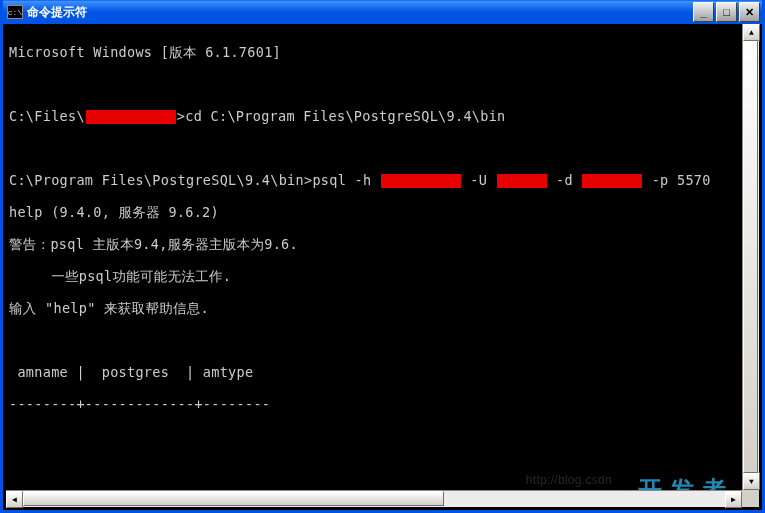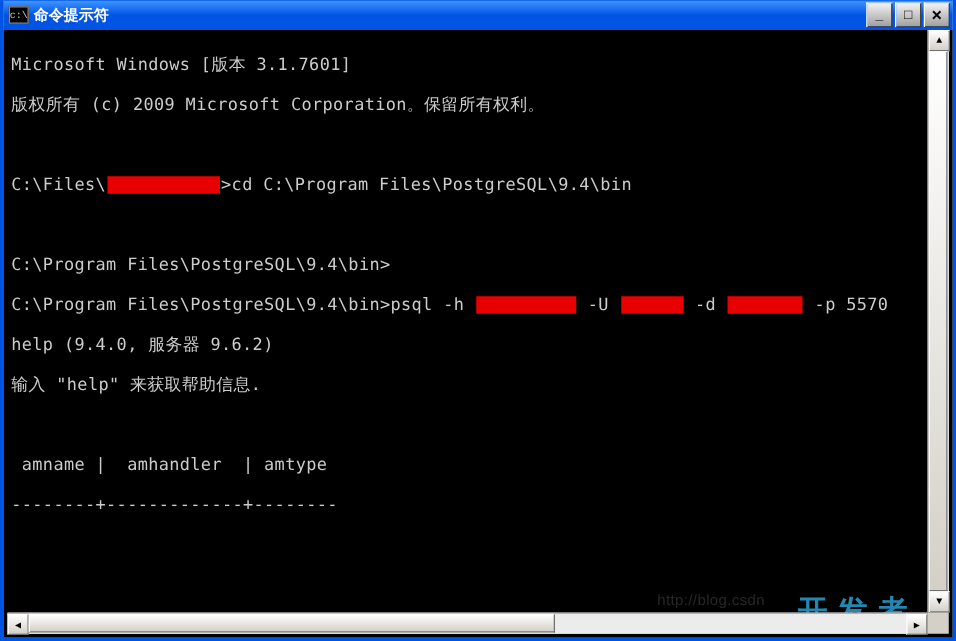--- a/index.html
+++ b/index.html
@@ -190,31 +190,31 @@
     <div class="title-icon">c:\</div>
     <div class="title-text">命令提示符</div>
     <div class="window-controls">
       <div class="ctrl-btn">_</div>
       <div class="ctrl-btn">□</div>
       <div class="ctrl-btn close">✕</div>
     </div>
   </div>
 
   <div class="terminal">
-<span class="line">Microsoft Windows [版本 3.1.7601]</span>
-<span class="line">版权所有 (c) 2009 Microsoft Corporation。保留所有权利。</span>
+<span class="line">Microsoft Windows [版本 6.1.7601]</span>
 <span class="line"> </span>
 <span class="line"><span>C:\Files\</span><span class="redacted red-80"></span><span>&gt;cd C:\Program Files\PostgreSQL\9.4\bin</span></span>
 <span class="line"> </span>
-<span class="line">C:\Program Files\PostgreSQL\9.4\bin&gt;</span>
 <span class="line"><span>C:\Program Files\PostgreSQL\9.4\bin&gt;psql -h </span><span class="redacted red-70"></span><span> -U </span><span class="redacted red-45"></span><span> -d </span><span class="redacted red-55"></span><span> -p 5570</span></span>
 <span class="line">help (9.4.0, 服务器 9.6.2)</span>
+<span class="line">警告：psql 主版本9.4,服务器主版本为9.6.</span>
+<span class="line">     一些psql功能可能无法工作.</span>
 <span class="line">输入 "help" 来获取帮助信息.</span>
 <span class="line"> </span>
-<span class="line"> amname |  amhandler  | amtype</span>
+<span class="line"> amname |  postgres  | amtype</span>
 <span class="line">--------+-------------+--------</span>
 
 
 
 
 
 
 
 
 

